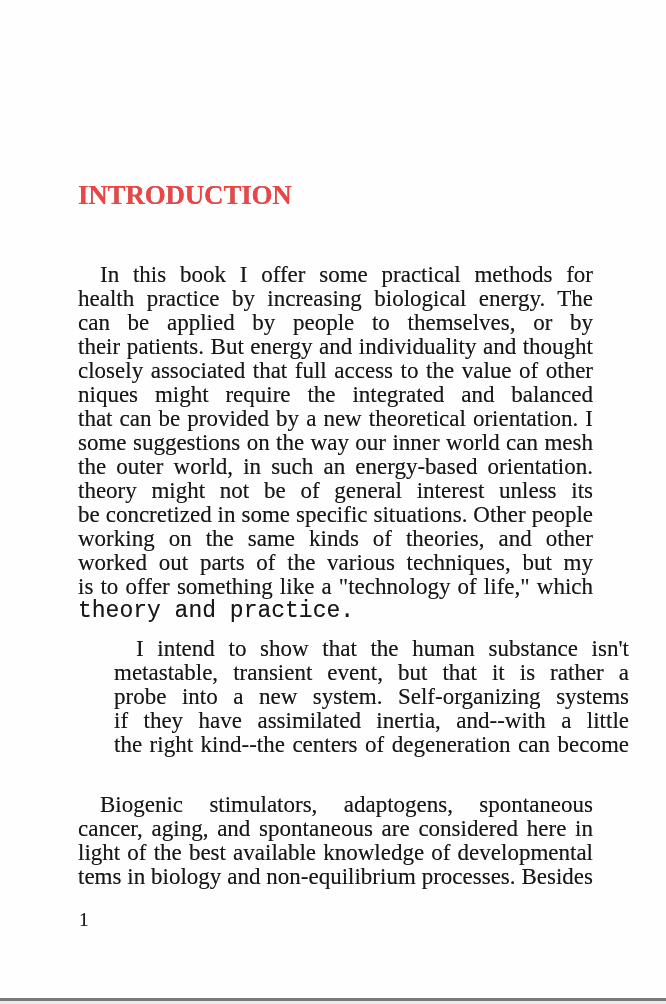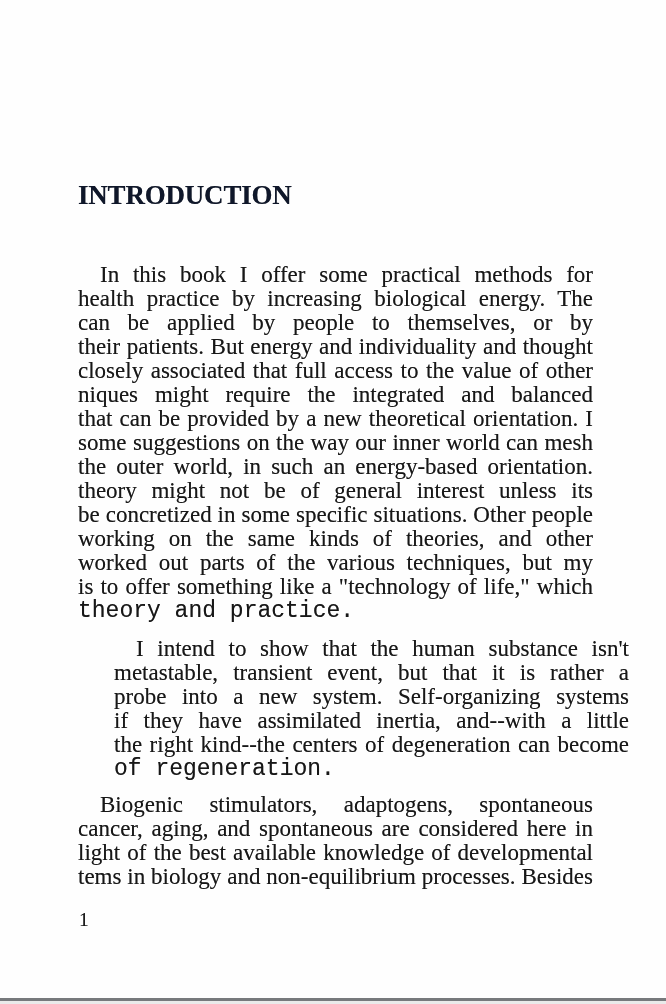--- a/index.html
+++ b/index.html
@@ -17,21 +17,21 @@
     color: #171717;
   }
   .heading {
     position: absolute;
     left: 78px;
     top: 180px;
     font-size: 27px;
     line-height: 30px;
     font-weight: bold;
     letter-spacing: -0.2px;
-    color: #0f172a;
+    color: #ef4444;
     text-shadow: 0 0 0.6px rgba(20,20,20,0.55);
     white-space: nowrap;
   }
   .para {
     position: absolute;
     left: 78px;
     width: 515px;
     font-size: 23px;
     line-height: 24px;
     text-shadow: 0 0 0.5px rgba(25,25,25,0.5);
@@ -96,21 +96,20 @@
     <div class="line">is to offer something like a "technology of life," which unites</div>
     <div class="line flush">theory and practice.</div>
   </div>
 
   <div class="para para-2">
     <div class="line first">I intend to show that the human substance isn't simply a</div>
     <div class="line">metastable, transient event, but that it is rather a pioneering</div>
     <div class="line">probe into a new system.  Self-organizing systems decay only</div>
     <div class="line">if they have assimilated inertia, and--with a little support of</div>
     <div class="line">the right kind--the centers of degeneration can become centers</div>
-    <div class="line flush">of regeneration.</div>
   </div>
 
   <div class="para para-3">
     <div class="line first">Biogenic stimulators, adaptogens, spontaneous healing,</div>
     <div class="line">cancer, aging, and spontaneous are considered here in the</div>
     <div class="line">light of the best available knowledge of developmental sys-</div>
     <div class="line">tems in biology and non-equilibrium processes.  Besides</div>
   </div>
 
   <div class="page-number">1</div>

